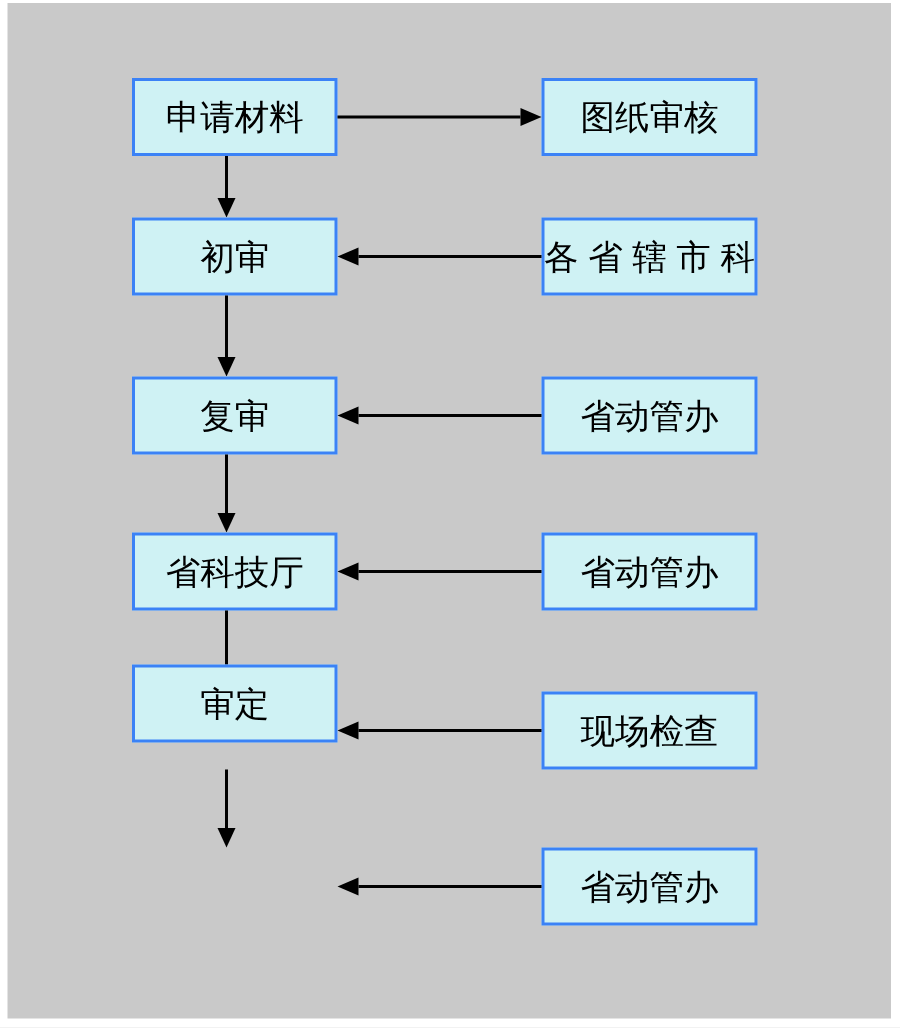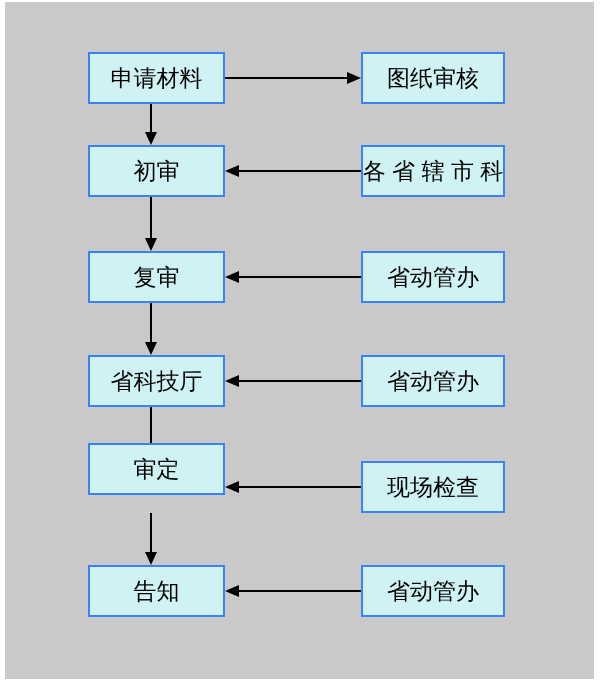--- a/index.html
+++ b/index.html
@@ -136,20 +136,19 @@
   <div class="harrow to-left" style="top:479px">
     <div class="line"></div>
     <div class="head-left"></div>
   </div>
 
   <div class="varrow" style="top:511px;height:52px">
     <div class="vline" style="height:39px"></div>
     <div class="head-down"></div>
   </div>
 
-  <div class="box left" style="top:563px">告知</div>
   <div class="box right" style="top:563px">省动管办</div>
   <div class="harrow to-left" style="top:583px">
     <div class="line"></div>
     <div class="head-left"></div>
   </div>
 
 </div>
 
 </body></html>

